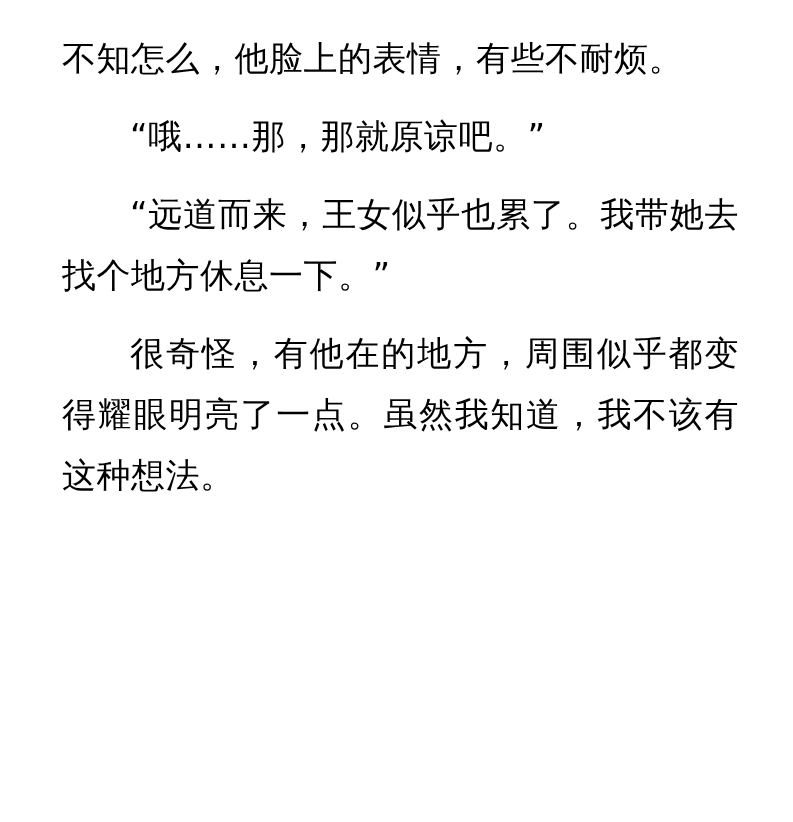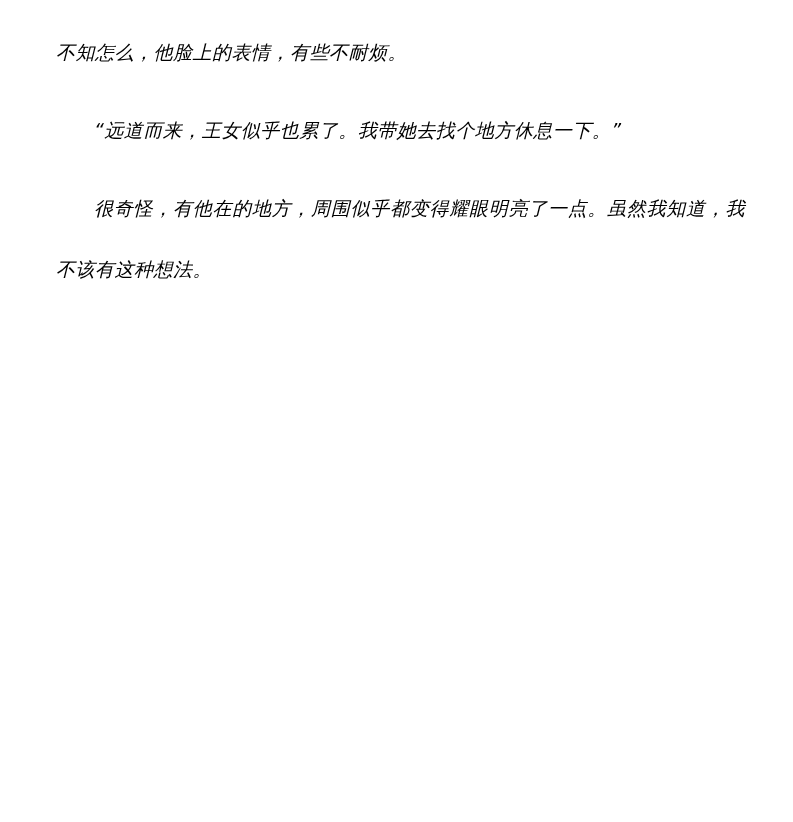--- a/index.html
+++ b/index.html
@@ -15,40 +15,40 @@
     color: #000000;
   }
   #page {
     width: 793px;
     height: 822px;
     box-sizing: border-box;
     padding: 18px 44px 0 52px;
     background: #ffffff;
   }
   .para {
-    font-size: 19px;
+    font-size: 34px;
     line-height: 61px;
     letter-spacing: 0.5px;
     text-align: justify;
     text-justify: inter-character;
-    margin: 4px;
+    margin: 10px;
     white-space: pre-wrap;
     word-break: break-all;
-    font-style: italic;
   }
   .para.indent {
     text-indent: 2em;
   }
   .gap-lg {
     margin-top: 17px;
   }
   .gap-sm {
     margin-top: 0px;
   }
 </style>
 </head>
 <body>
 
 <div id="page">
   <p class="para">不知怎么，他脸上的表情，有些不耐烦。</p>
+  <p class="para indent gap-lg">“哦……那，那就原谅吧。”</p>
   <p class="para indent gap-lg">“远道而来，王女似乎也累了。我带她去找个地方休息一下。”</p>
   <p class="para indent gap-lg">很奇怪，有他在的地方，周围似乎都变得耀眼明亮了一点。虽然我知道，我不该有这种想法。</p>
 </div>
 
 </body></html>

